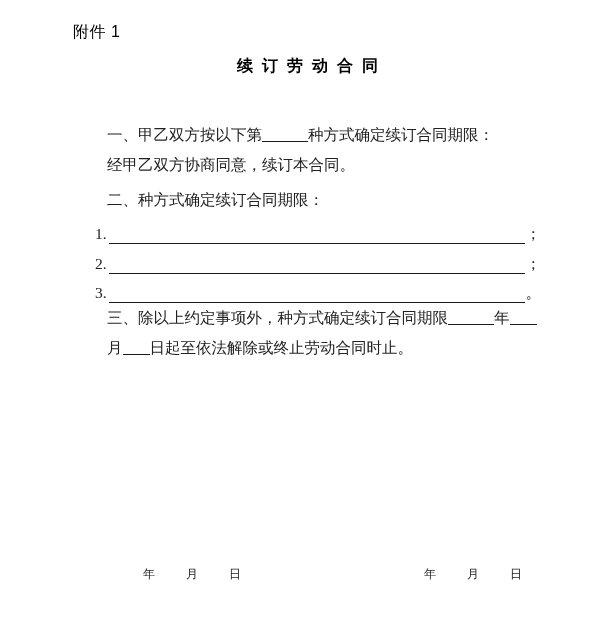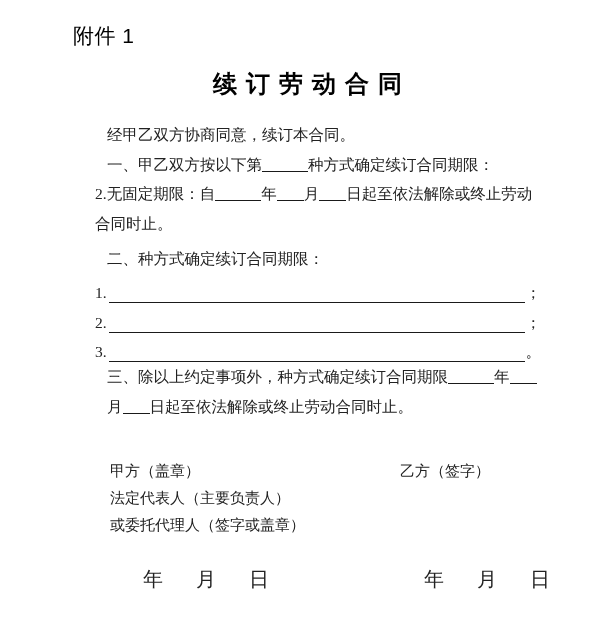--- a/index.html
+++ b/index.html
@@ -22,37 +22,37 @@
     width: 615px;
     height: 619px;
   }
 
   
   .attach-label {
     position: absolute;
     left: 73px;
     top: 22px;
     font-family: "Liberation Sans", "DejaVu Sans", sans-serif;
-    font-size: 21px;
+    font-size: 16px;
     letter-spacing: 0.5px;
     color: #000;
     white-space: nowrap;
     text-align: right;
   }
 
   
   .doc-title {
     position: absolute;
     left: 0;
-    top: 68px;
+    top: 56px;
     width: 615px;
     text-align: center;
     font-family: "Liberation Sans", "DejaVu Sans", sans-serif;
     font-weight: bold;
-    font-size: 24px;
+    font-size: 16px;
     letter-spacing: 9px;
     text-indent: 9px;
     color: #000;
   }
 
   
   .body-block {
     position: absolute;
     left: 73px;
     top: 120px;
@@ -137,21 +137,21 @@
     white-space: nowrap;
   }
 
   
   .date-row {
     position: absolute;
     top: 566px;
     left: 0;
     width: 615px;
     height: 24px;
-    font-size: 20px;
+    font-size: 12px;
     color: #222;
   }
   .date-cell {
     position: absolute;
     white-space: nowrap;
     letter-spacing: 14px;
   }
   .date-left  { left: 143px; }
   .date-right { left: 424px; }
 </style>
@@ -159,30 +159,27 @@
 <body>
 
 <div class="page">
 
   <div class="attach-label">附件 1</div>
 
   <div class="doc-title">续订劳动合同</div>
 
   <div class="body-block">
 
-    <p class="para indent2">经甲乙双方协商同意，续订本合同。</p>
-
     <p class="para indent2">
       <span>一、甲乙双方按以下第</span><span class="blank blank-kind"></span><span>种方式确定续订合同期限：</span>
     </p>
 
-
-    <p class="para wrap indent-num">
-      <span>2.</span><span>无固定期限：自</span><span class="blank blank-yr"></span><span>年</span><span class="blank blank-mo"></span><span>月</span><span class="blank blank-dy"></span><span>日起至依法解除或终止劳动合同时止。</span>
-    </p>
+    <p class="para indent2">经甲乙双方协商同意，续订本合同。</p>
+
+
 
     <div class="gap-sm"></div>
 
     <p class="para indent2">二、种方式确定续订合同期限：</p>
 
     <div class="item-row">
       <span class="item-num">1.</span>
       <span class="item-rule"></span>
       <span class="item-end">；</span>
     </div>
@@ -198,31 +195,19 @@
       <span class="item-rule"></span>
       <span class="item-end">。</span>
     </div>
 
     <p class="para wrap indent2">
       <span>三、除以上约定事项外，种方式确定续订合同期限</span><span class="blank blank-yr"></span><span>年</span><span class="blank blank-mo"></span><span>月</span><span class="blank blank-dy"></span><span>日起至依法解除或终止劳动合同时止。</span>
     </p>
 
   </div>
 
-  <div class="sign-block">
-    <div class="sign-row">
-      <span>甲方（盖章）</span>
-      <span class="sign-right">乙方（签字）</span>
-    </div>
-    <div class="sign-row">
-      <span>法定代表人（主要负责人）</span>
-    </div>
-    <div class="sign-row">
-      <span>或委托代理人（签字或盖章）</span>
-    </div>
-  </div>
 
   <div class="date-row">
     <span class="date-cell date-left">年 月 日</span>
     <span class="date-cell date-right">年 月 日</span>
   </div>
 
 </div>
 
 </body></html>

